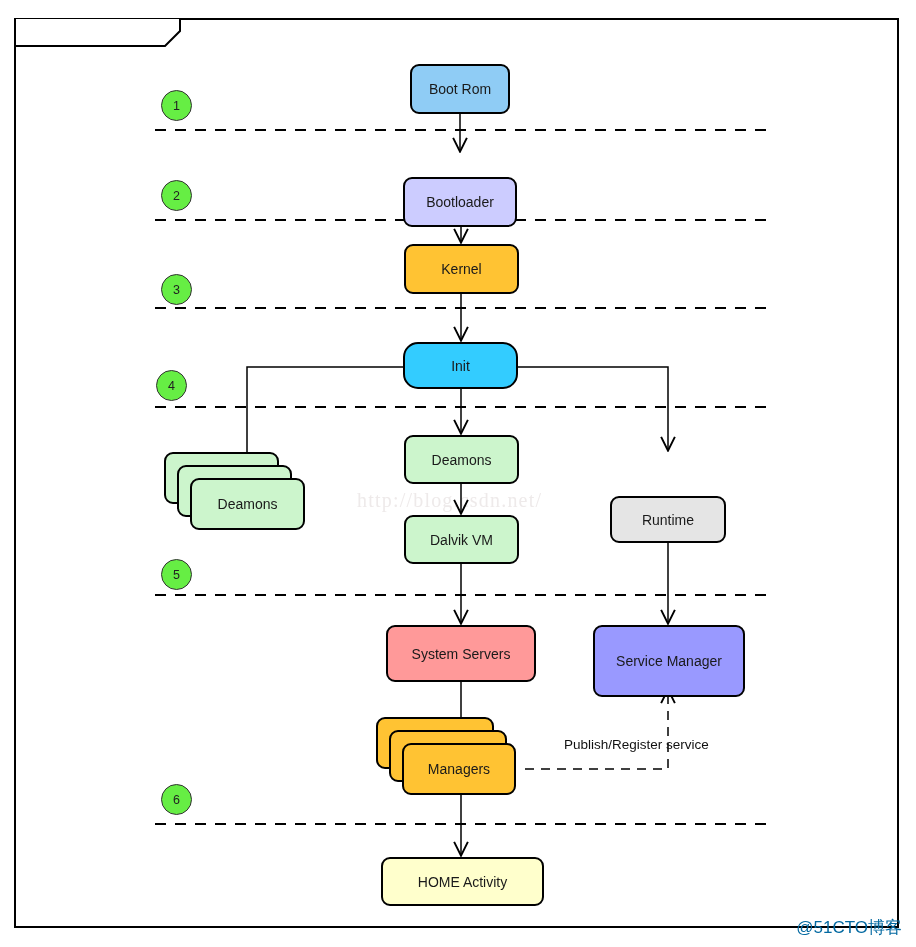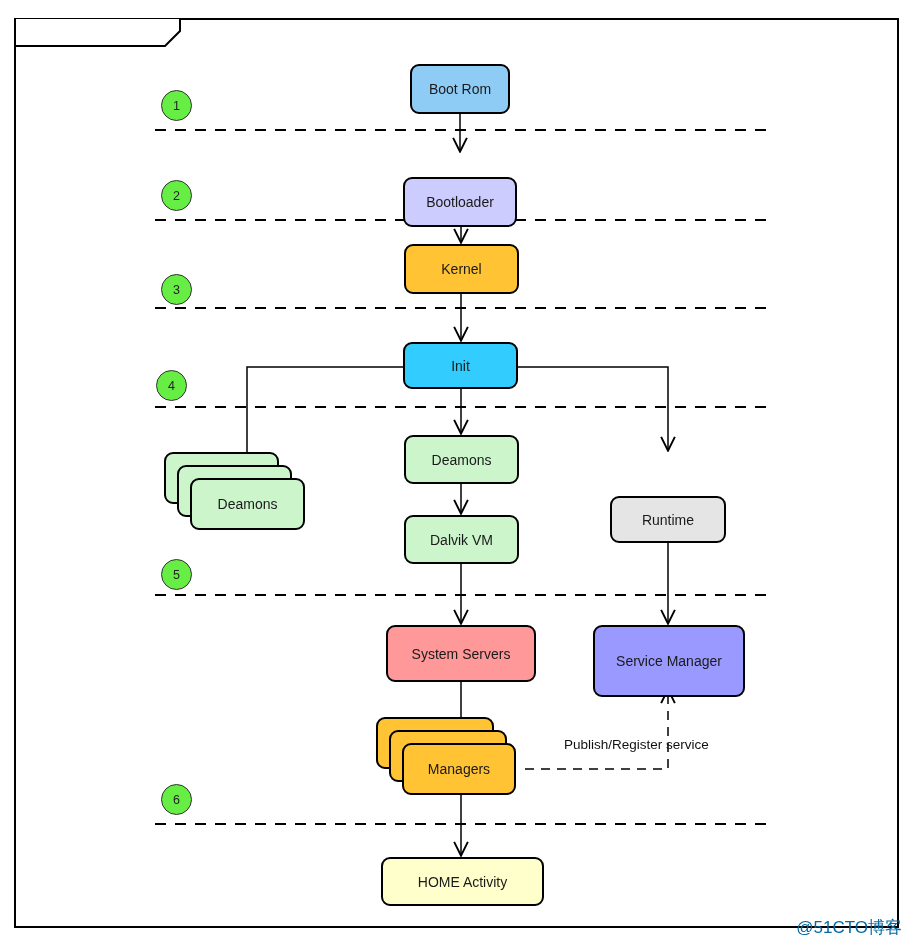--- a/index.html
+++ b/index.html
@@ -190,21 +190,21 @@
   <div id="nodes-root">
       <div class="node" style="left: 410px; top: 64px; width: 100px; height: 50px; background: rgb(143, 204, 245);">
         <span>Boot Rom</span>
       </div>
       <div class="node" style="left: 403px; top: 153px; width: 114px; height: 50px; background: rgb(204, 204, 255); margin-top: 24px;">
         <span>Bootloader</span>
       </div>
       <div class="node" style="left: 404px; top: 244px; width: 115px; height: 50px; background: rgb(255, 195, 51);">
         <span>Kernel</span>
       </div>
-      <div class="node" style="left: 403px; top: 342px; width: 115px; height: 47px; background: rgb(51, 204, 255);">
+      <div class="node" style="left: 403px; top: 342px; width: 115px; height: 47px; background: rgb(51, 204, 255); border-radius: 15px;">
         <span>Init</span>
       </div>
       <div class="node stackback" style="left: 164px; top: 452px; width: 115px; height: 52px; background: rgb(204, 245, 204);"></div>
       <div class="node stackback" style="left: 177px; top: 465px; width: 115px; height: 52px; background: rgb(204, 245, 204);"></div>
       <div class="node" style="left: 190px; top: 478px; width: 115px; height: 52px; background: rgb(204, 245, 204);">
         <span>Deamons</span>
       </div>
       <div class="node" style="left: 404px; top: 435px; width: 115px; height: 49px; background: rgb(204, 245, 204);">
         <span>Deamons</span>
       </div>
@@ -246,15 +246,16 @@
       <div class="phase-circle" style="left: 161px; top: 559px; background: rgb(102, 238, 68);">
         <span>5</span>
       </div>
       <div class="phase-circle" style="left: 161px; top: 784px; background: rgb(102, 238, 68);">
         <span>6</span>
       </div>
     </div>
 
   <div class="edge-label" style="left:564px; top:737px;">Publish/Register service</div>
 
+  <div class="wm-center">http://blog.csdn.net/</div>
   <div class="wm-corner">@51CTO博客</div>
 
 </div>
 
 </body></html>

